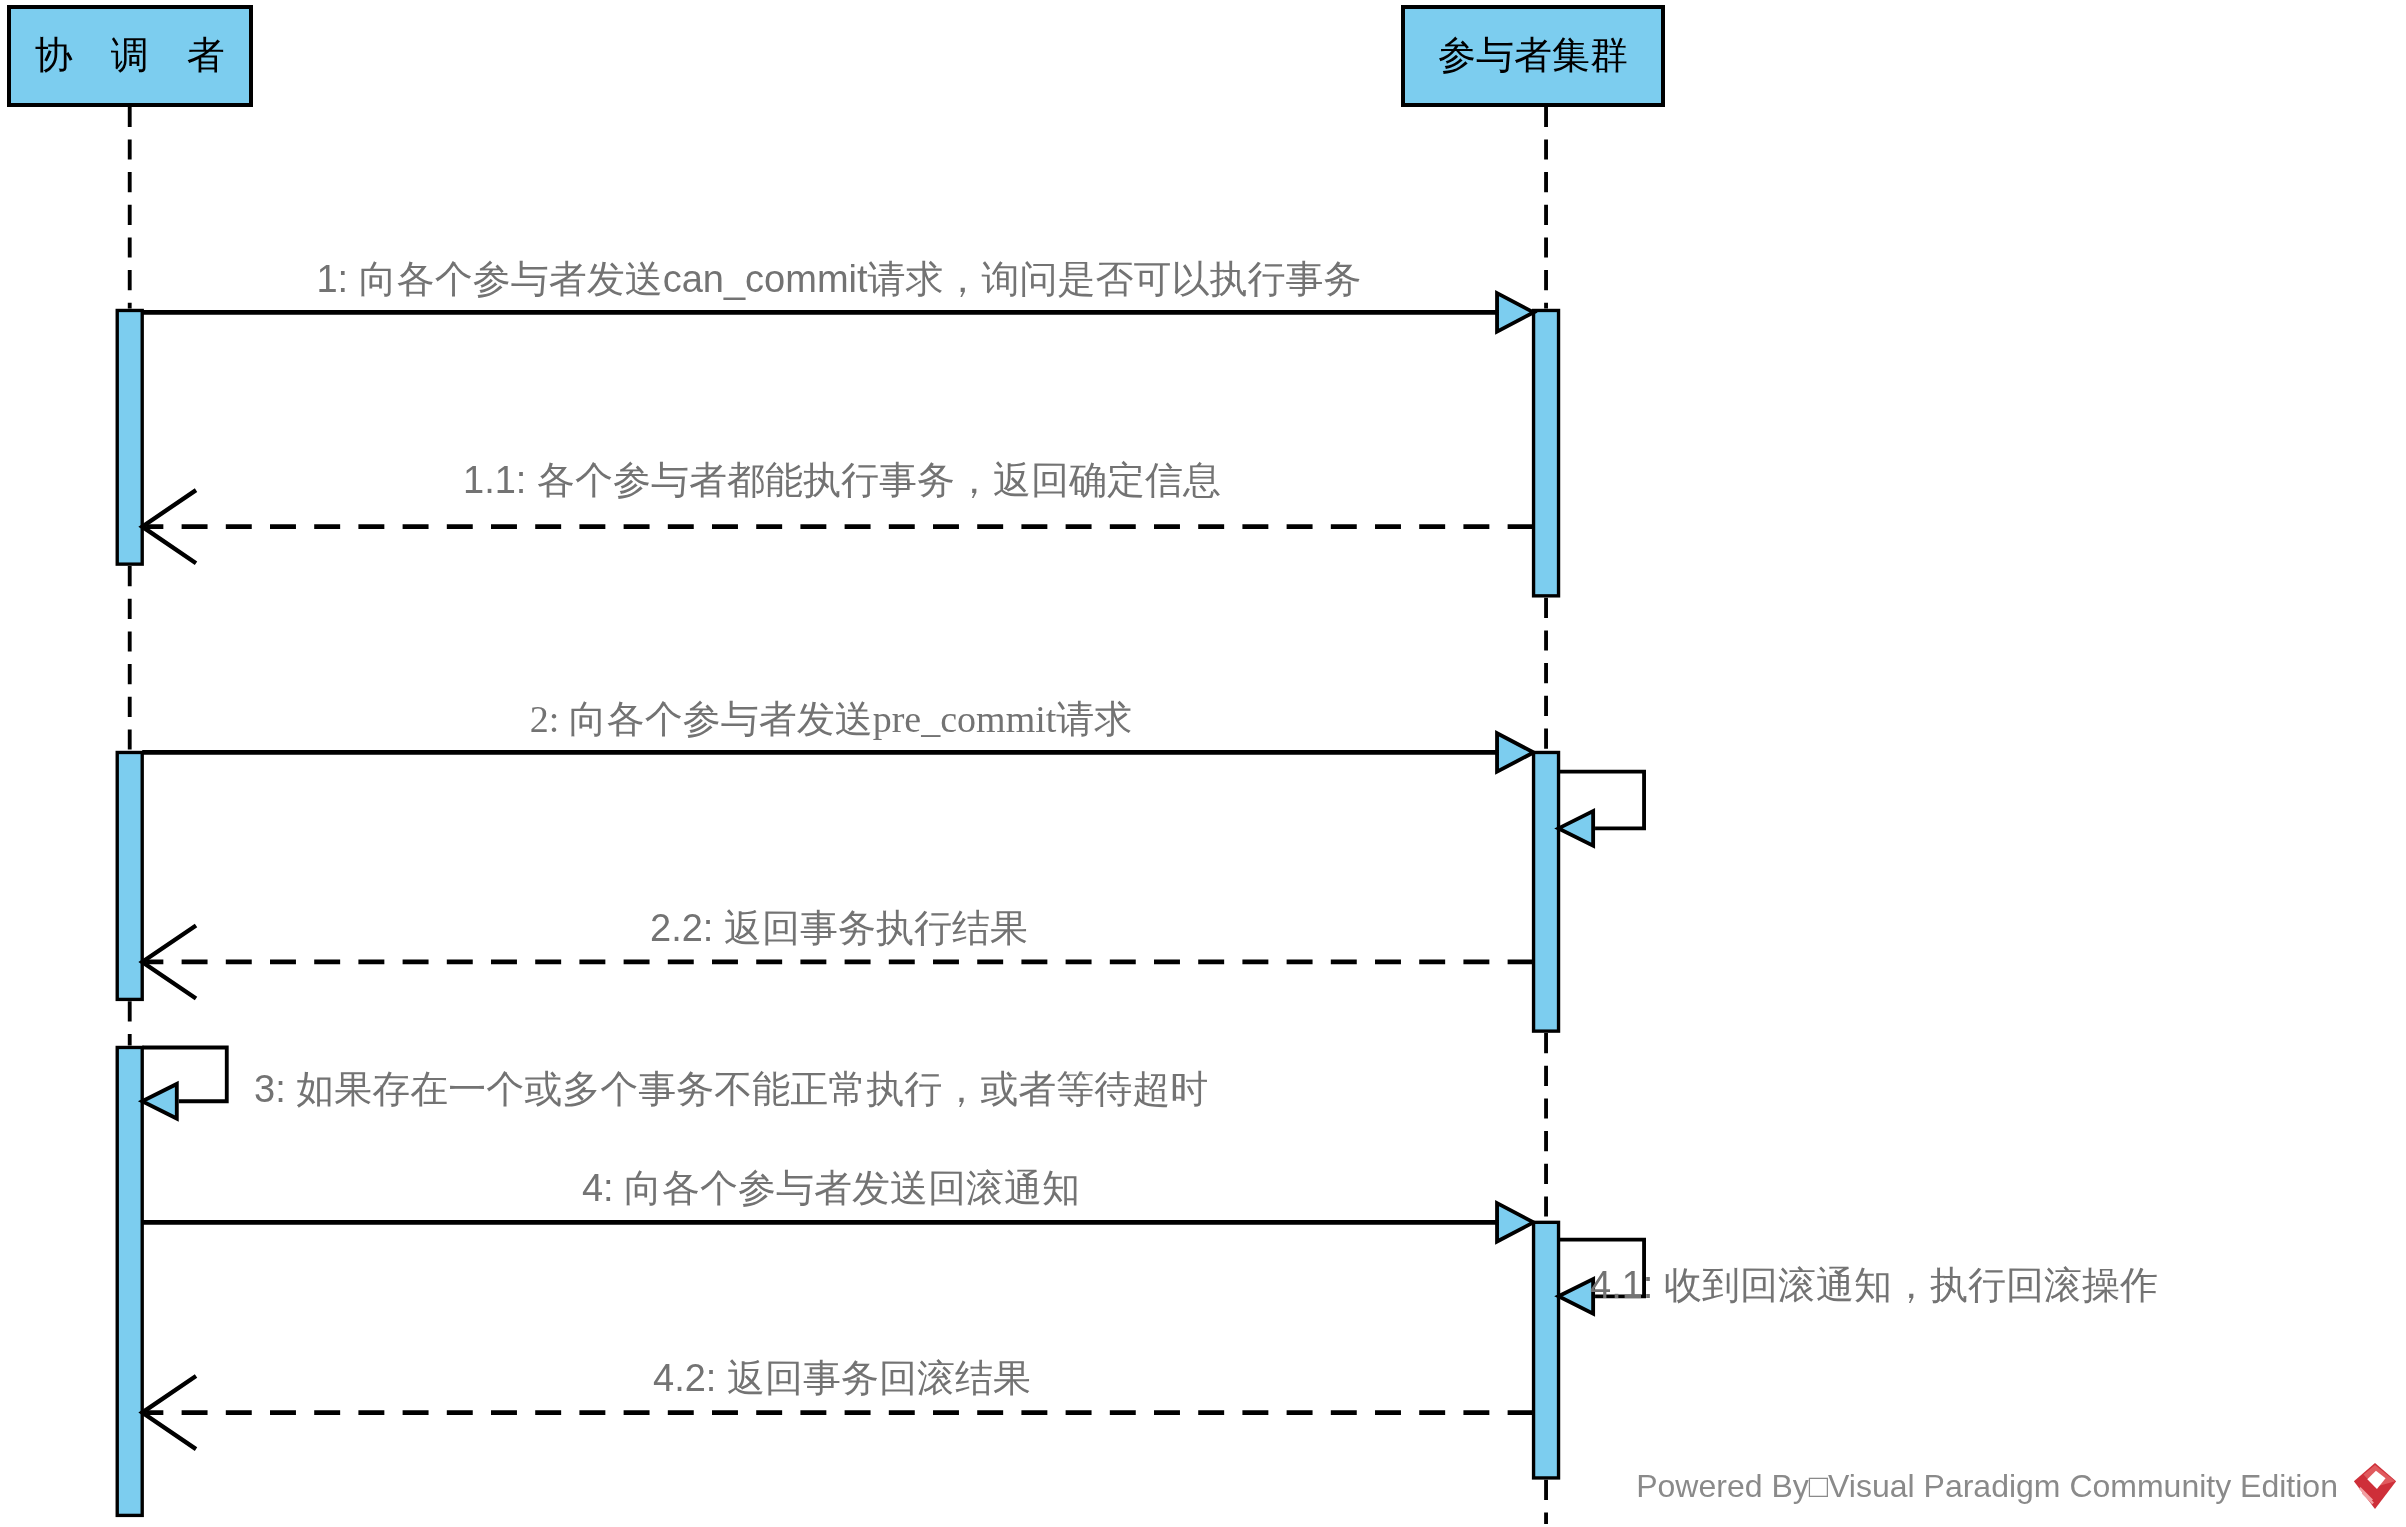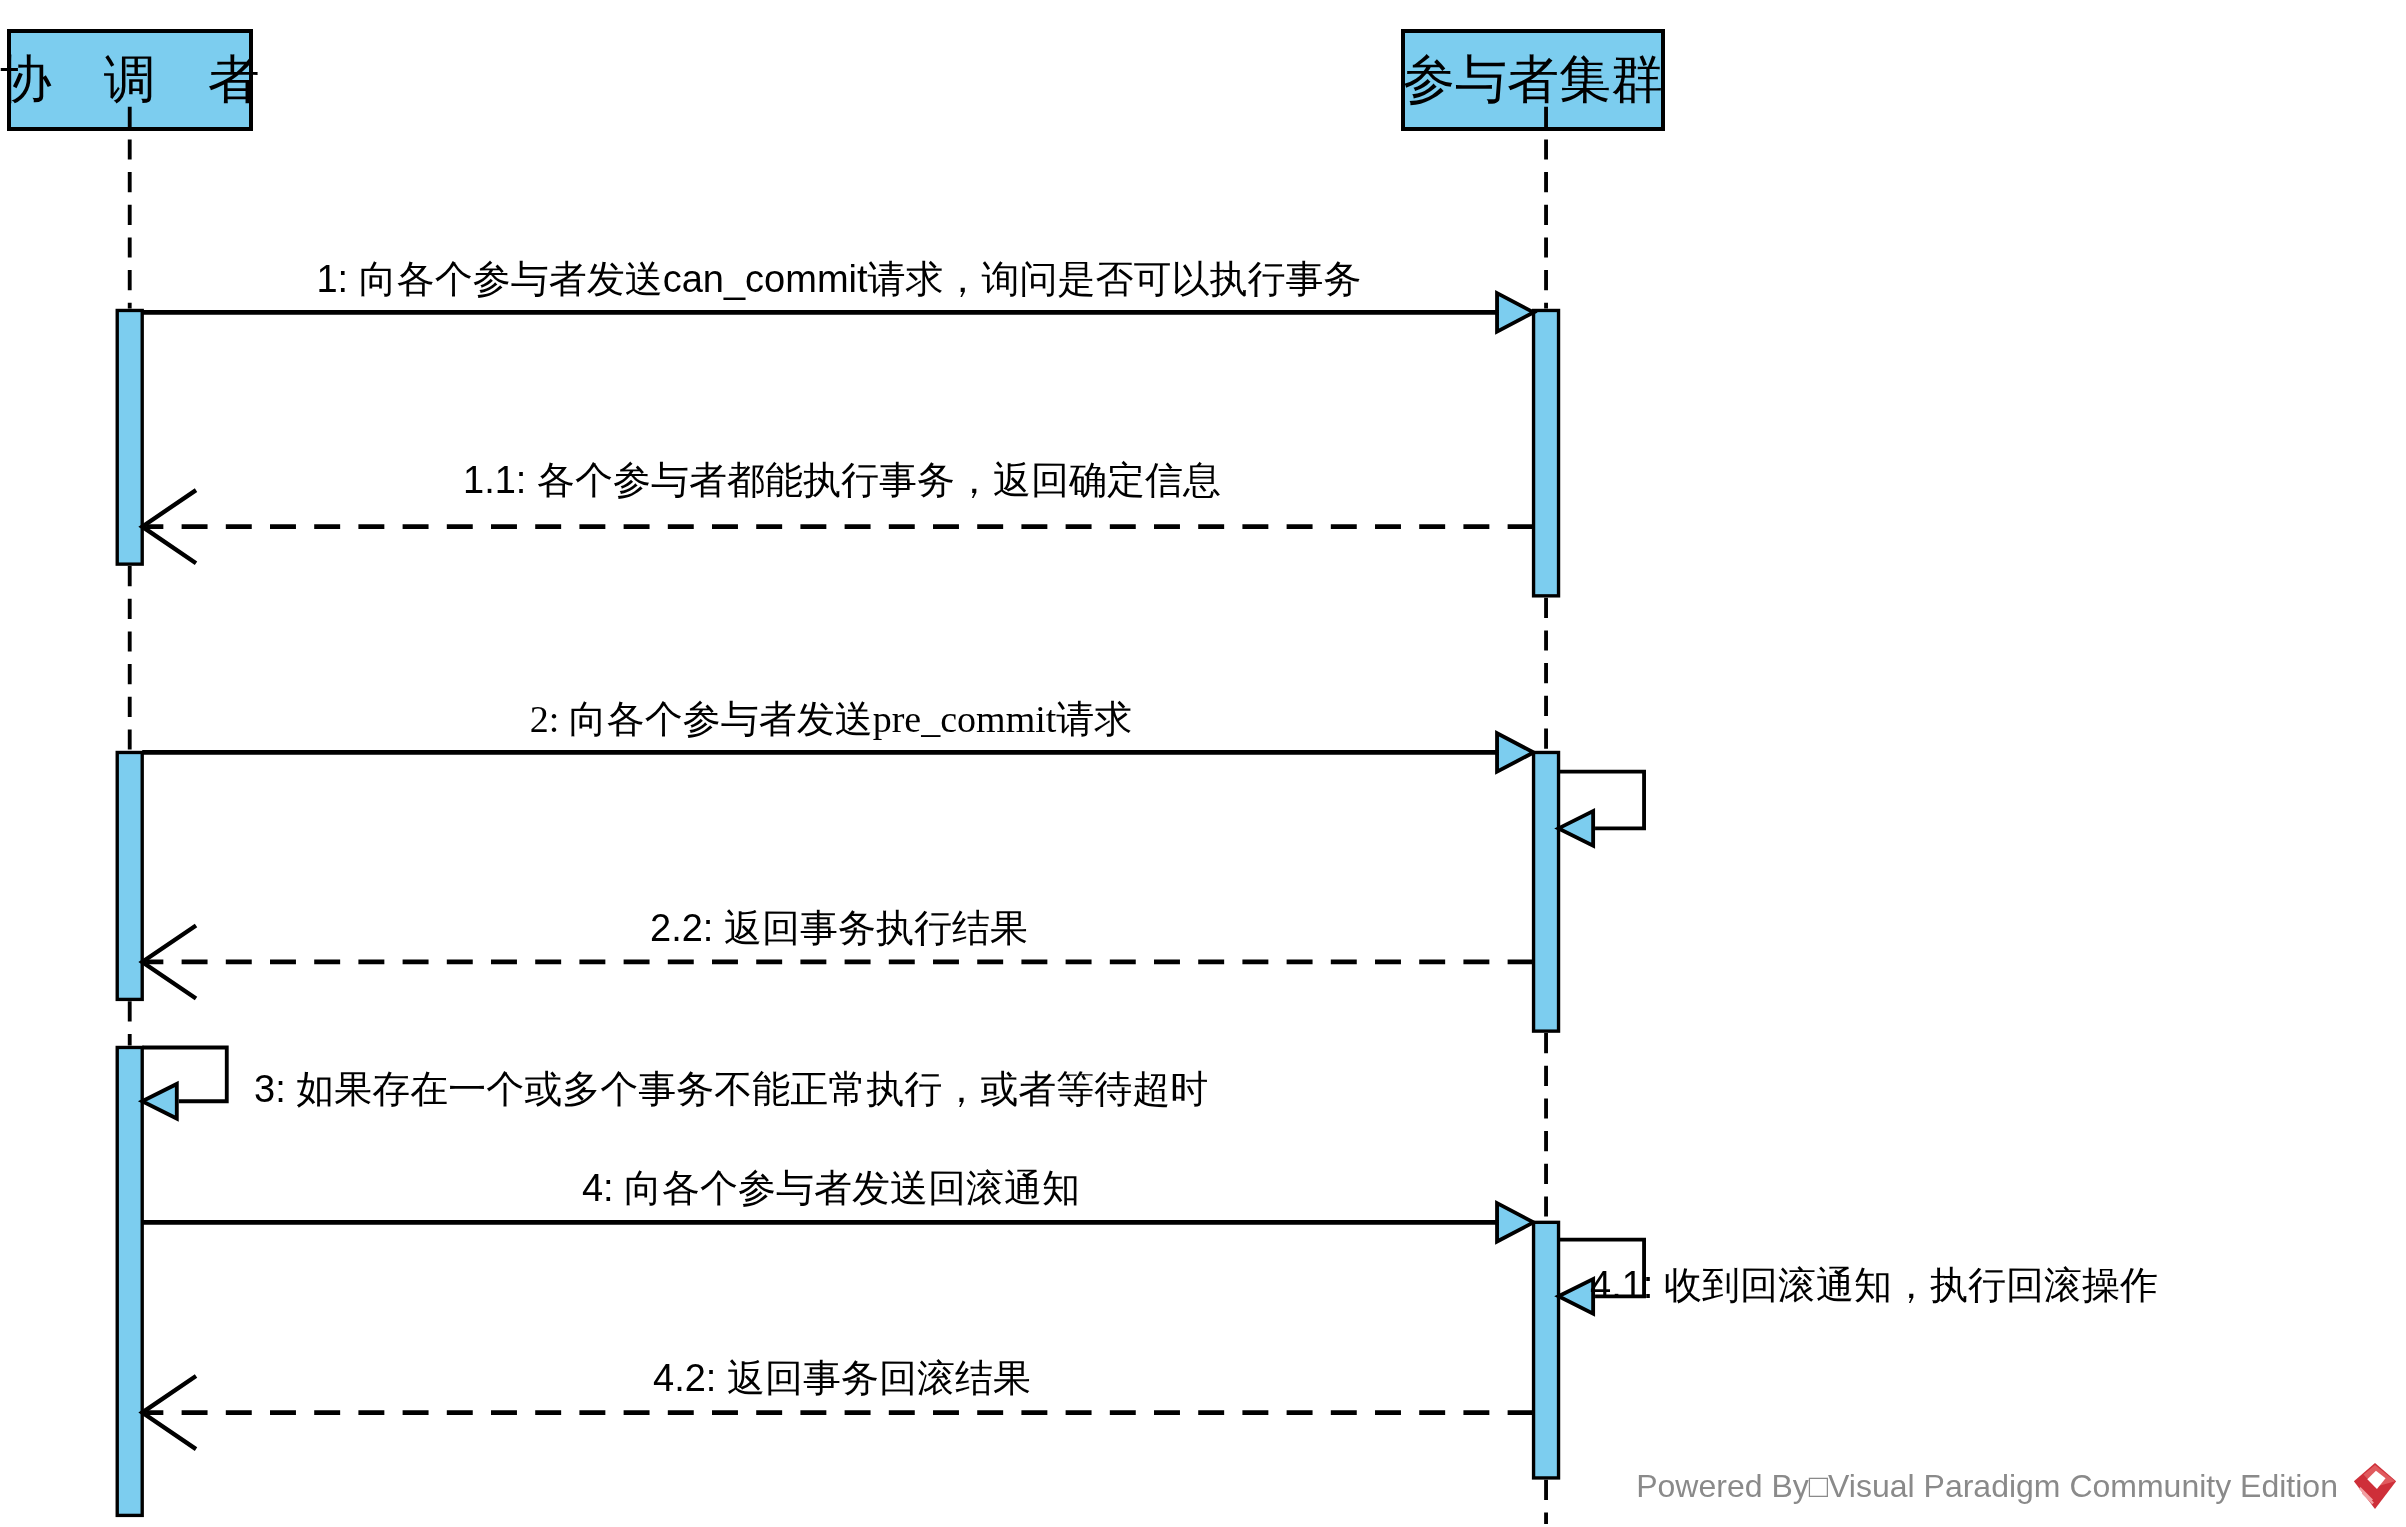--- a/index.html
+++ b/index.html
@@ -13,41 +13,40 @@
     color: #000;
   }
   .actor-box {
     position: absolute;
     box-sizing: border-box;
     background: #7CCDEF;
     border: 4.8px solid #000;
     display: flex;
     align-items: center;
     justify-content: center;
-    font-size: 52px;
+    font-size: 38px;
     color: #000;
     white-space: nowrap;
-    margin-top: 24px;
   }
   .actor-coordinator { left: 6.7px; top: 4.8px; width: 246px; height: 102px; }
   .actor-participant { left: 1401px; top: 4.8px; width: 264px; height: 102px; }
   svg.shapes { position: absolute; left: 0; top: 0; }
   .lifeline   { stroke: #000; stroke-width: 4; stroke-dasharray: 21 13; fill: none; }
   .bar        { fill: #7CCDEF; stroke: #000; stroke-width: 3.5; }
   .msgline    { stroke: #000; stroke-width: 5; fill: none; }
   .retline    { stroke: #000; stroke-width: 5; stroke-dasharray: 27 19; fill: none; }
   .loopline   { stroke: #000; stroke-width: 4; fill: none; }
   .head-fill  { fill: #7CCDEF; stroke: #000; stroke-width: 4; stroke-linejoin: miter; }
   .head-open  { fill: none; stroke: #000; stroke-width: 4.5; stroke-linecap: butt; }
   .msg {
     position: absolute;
     font-size: 38px;
     line-height: 44px;
     white-space: nowrap;
-    color: #000000;
+    color: #737373;
   }
   .msg.center { transform: translateX(-50%); }
   .footer {
     position: absolute;
     right: 7.7px;
     top: 1462px;
     display: flex;
     align-items: center;
     gap: 13.4px;
     font-size: 32px;

